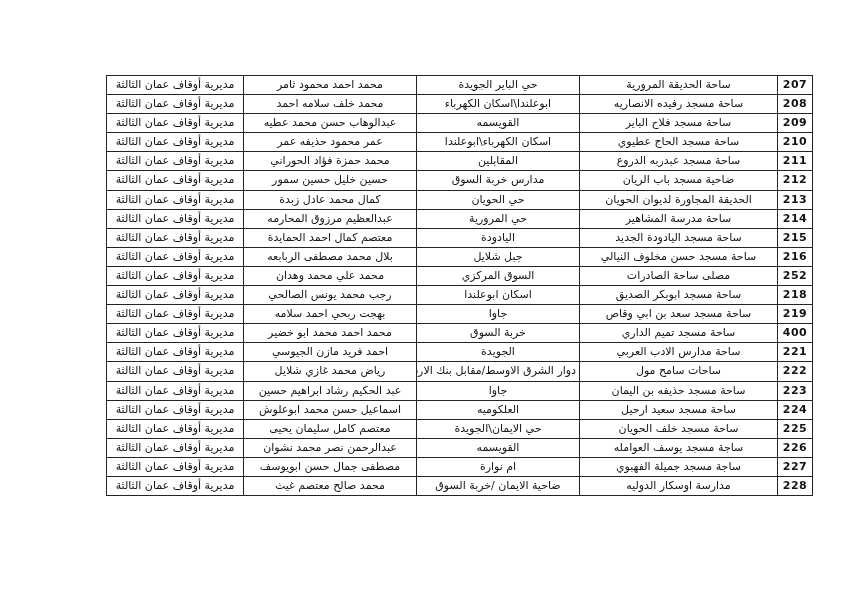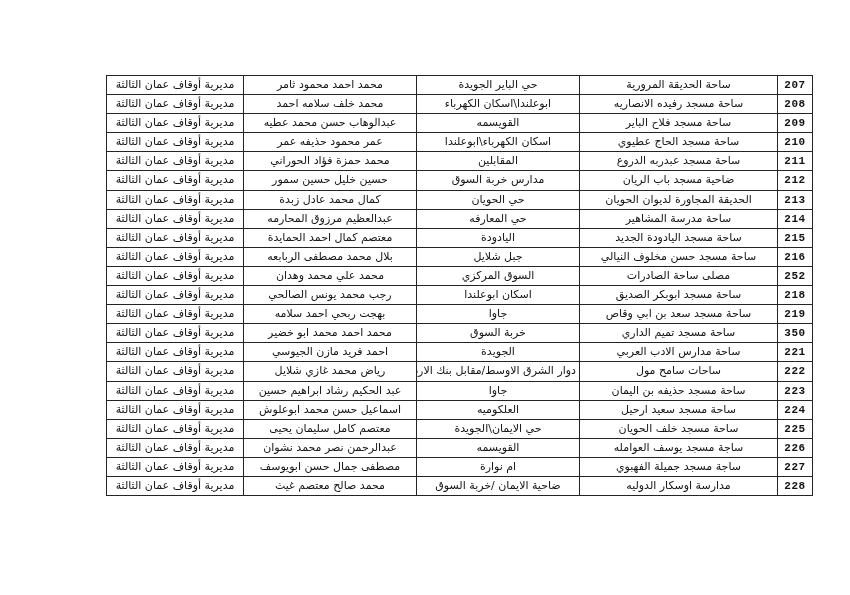--- a/index.html
+++ b/index.html
@@ -39,21 +39,20 @@
     line-height: 1.1;
     white-space: nowrap;
     overflow: hidden;
     color: #141414;
   }
   td.col-num {
     font-size: 11.5px;
     font-weight: 600;
     letter-spacing: 0.5px;
     direction: ltr;
-    font-family: Liberation Mono, monospace;
   }
   td.small {
     font-size: 8.5px;
   }
   col.c-num { width: 35px; }
   col.c-place { width: 198px; }
   col.c-loc { width: 163px; }
   col.c-person { width: 173px; }
   col.c-dir { width: 137px; }
 </style>
@@ -115,21 +114,21 @@
         <tr>
     <td class="col-num">213</td>
     <td class="col-place">الحديقة المجاورة لديوان الحويان</td>
     <td class="col-loc">حي الحويان</td>
     <td class="col-person">كمال محمد عادل زبدة</td>
     <td class="col-dir">مديرية أوقاف عمان الثالثة</td>
   </tr>
         <tr>
     <td class="col-num">214</td>
     <td class="col-place">ساحة مدرسة المشاهير</td>
-    <td class="col-loc">حي المعارفه</td>
+    <td class="col-loc">حي المرورية</td>
     <td class="col-person">عبدالعظيم مرزوق المحارمه</td>
     <td class="col-dir">مديرية أوقاف عمان الثالثة</td>
   </tr>
         <tr>
     <td class="col-num">215</td>
     <td class="col-place">ساحة مسجد اليادودة الجديد</td>
     <td class="col-loc">اليادودة</td>
     <td class="col-person">معتصم كمال احمد الحمايدة</td>
     <td class="col-dir">مديرية أوقاف عمان الثالثة</td>
   </tr>
@@ -155,21 +154,21 @@
     <td class="col-dir">مديرية أوقاف عمان الثالثة</td>
   </tr>
         <tr>
     <td class="col-num">219</td>
     <td class="col-place">ساحة مسجد سعد بن ابي وقاص</td>
     <td class="col-loc">جاوا</td>
     <td class="col-person">بهجت ربحي احمد سلامه</td>
     <td class="col-dir">مديرية أوقاف عمان الثالثة</td>
   </tr>
         <tr>
-    <td class="col-num">350</td>
+    <td class="col-num">400</td>
     <td class="col-place">ساحة مسجد تميم الداري</td>
     <td class="col-loc">خربة السوق</td>
     <td class="col-person">محمد احمد محمد ابو خضير</td>
     <td class="col-dir">مديرية أوقاف عمان الثالثة</td>
   </tr>
         <tr>
     <td class="col-num">221</td>
     <td class="col-place">ساحة مدارس الادب العربي</td>
     <td class="col-loc">الجويدة</td>
     <td class="col-person">احمد فريد مازن الجيوسي</td>

